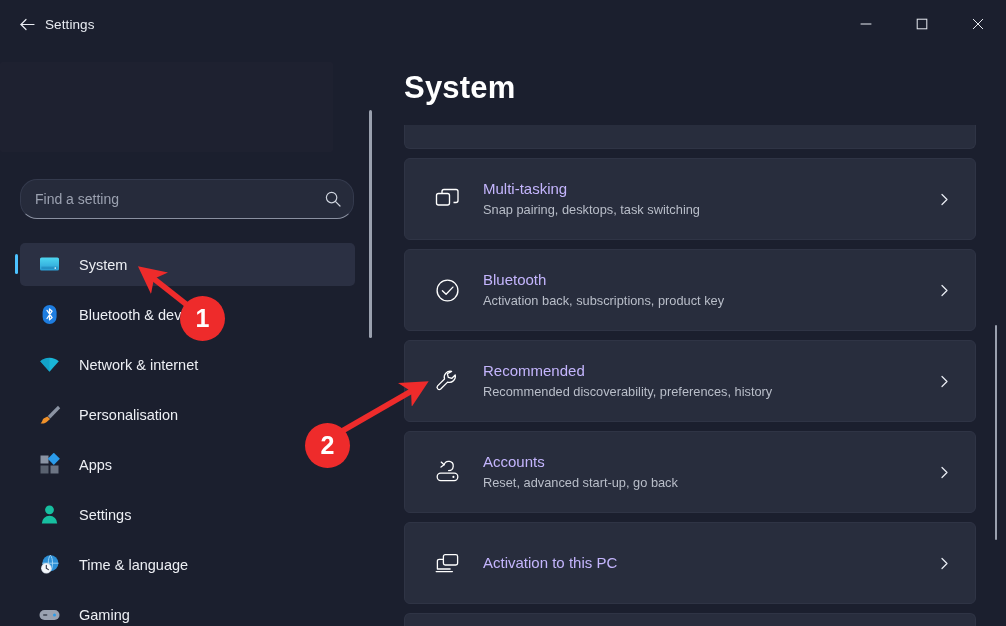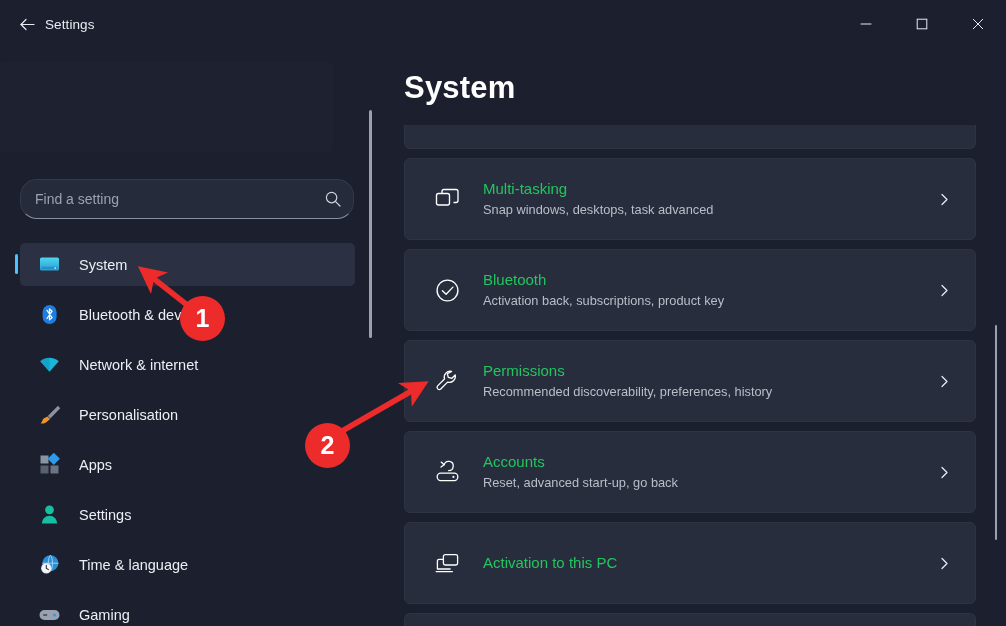--- a/index.html
+++ b/index.html
@@ -202,21 +202,21 @@
   }
   .card-ico {
     width: 30px; height: 30px;
     margin-left: 27px;
     flex: none;
     display: flex; align-items: center; justify-content: center;
   }
   .card-text { margin-left: 21px; flex: 1; }
   .card-title {
     font-size: 15px;
-    color: #22c55e;
+    color: #c4b5fd;
     line-height: 20px;
   }
   .card-sub {
     font-size: 12.8px;
     color: #b9bec9;
     line-height: 19px;
     margin-top: 1px;
   }
   .card-chev {
     width: 30px; height: 30px;
@@ -411,21 +411,21 @@
 
       <div class="card full">
         <div class="card-ico">
           <svg width="27" height="27" viewBox="0 0 27 27">
             <rect x="2.5" y="7.5" width="13" height="11.5" rx="2" stroke="#ffffff" stroke-width="1.35" fill="none"></rect>
             <path d="M8 7.5 V5.5 a2 2 0 0 1 2-2 h12 a2 2 0 0 1 2 2 v9 a2 2 0 0 1 -2 2 h-2.5" stroke="#ffffff" stroke-width="1.35" fill="none" stroke-linejoin="round"></path>
           </svg>
         </div>
         <div class="card-text">
           <div class="card-title">Multi-tasking</div>
-          <div class="card-sub">Snap windows, desktops, task advanced</div>
+          <div class="card-sub">Snap pairing, desktops, task switching</div>
         </div>
         <div class="card-chev">
           <svg width="15" height="15" viewBox="0 0 15 15">
             <path d="M5 2.5 L10 7.5 L5 12.5" stroke="#e6e9f0" stroke-width="1.25" fill="none" stroke-linecap="round" stroke-linejoin="round"></path>
           </svg>
         </div>
       </div>
 
       <div class="card full">
         <div class="card-ico">
@@ -445,21 +445,21 @@
         </div>
       </div>
 
       <div class="card full">
         <div class="card-ico">
           <svg width="27" height="27" viewBox="0 0 27 27">
             <path d="M17.6 3.4 a6 6 0 0 0 -7.1 7.6 L3.6 17.9 a2.2 2.2 0 0 0 3.1 3.1 L13.6 14.1 a6 6 0 0 0 7.6 -7.1 L17.9 10.3 L14.3 9.4 L13.4 5.8 Z" stroke="#ffffff" stroke-width="1.3" fill="none" stroke-linejoin="round"></path>
           </svg>
         </div>
         <div class="card-text">
-          <div class="card-title">Permissions</div>
+          <div class="card-title">Recommended</div>
           <div class="card-sub">Recommended discoverability, preferences, history</div>
         </div>
         <div class="card-chev">
           <svg width="15" height="15" viewBox="0 0 15 15">
             <path d="M5 2.5 L10 7.5 L5 12.5" stroke="#e6e9f0" stroke-width="1.25" fill="none" stroke-linecap="round" stroke-linejoin="round"></path>
           </svg>
         </div>
       </div>
 
       <div class="card full">

